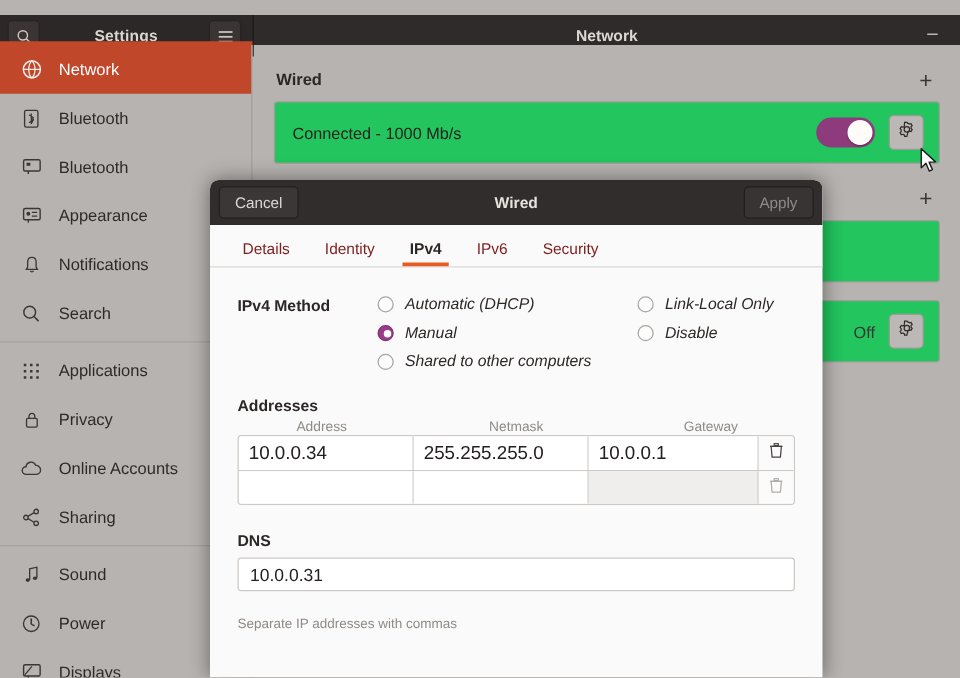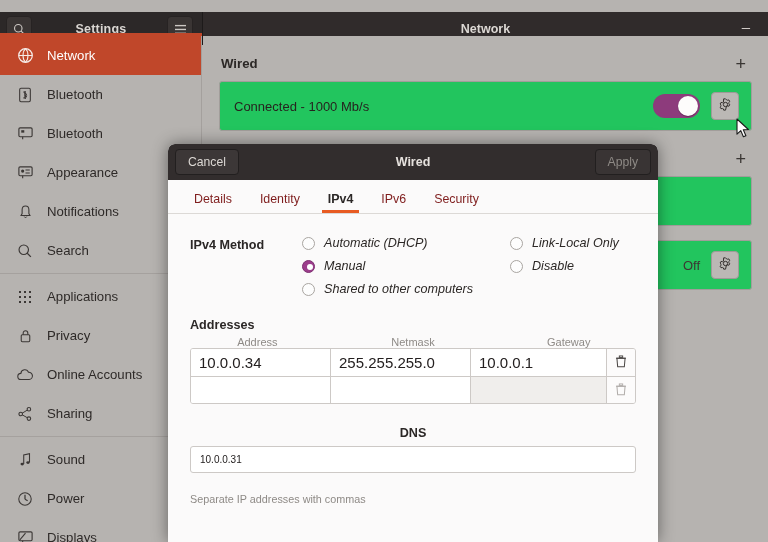--- a/index.html
+++ b/index.html
@@ -197,32 +197,32 @@
   .cell.c-mask { width: 140px; }
   .cell.c-gate { flex: 1; }
   .cell.dim { background: #f0eeec; }
   .cell.trash {
     width: 28px; flex: 0 0 28px; border-right: none;
     justify-content: center; background: #fcfbfb; cursor: pointer;
   }
 
   .dns-head {
     display: flex; align-items: center; justify-content: space-between;
-    margin-top: 22px; margin-bottom: 6px; flex-direction: column;
+    margin-top: 22px; margin-bottom: 6px;
   }
   .dns-lbl { font-size: 12.6px; font-weight: bold; color: #2b2726; }
   .dns-auto { display: flex; align-items: center; gap: 9px; }
   .auto-lbl { font-size: 12.6px; color: #2c2826; }
   .toggle.small { width: 42px; height: 22px; flex: 0 0 42px; }
   .toggle.small .knob { width: 18px; height: 18px; top: 1px; }
 
   .dns-input {
     height: 27px; border: 1px solid #cdc9c6; border-radius: 3px;
     background: #fff; display: flex; align-items: center; padding: 0 9px;
-    font-size: 10px; color: #242020; text-align: right;
+    font-size: 14px; color: #242020; text-align: right;
   }
   .dns-hint { font-size: 10.8px; color: #8e8a86; margin-top: 20px; }
 
   
   .cursor { position: absolute; left: 736px; top: 118px; pointer-events: none; }
 </style>
 </head>
 <body>
 
 <div id="app">

